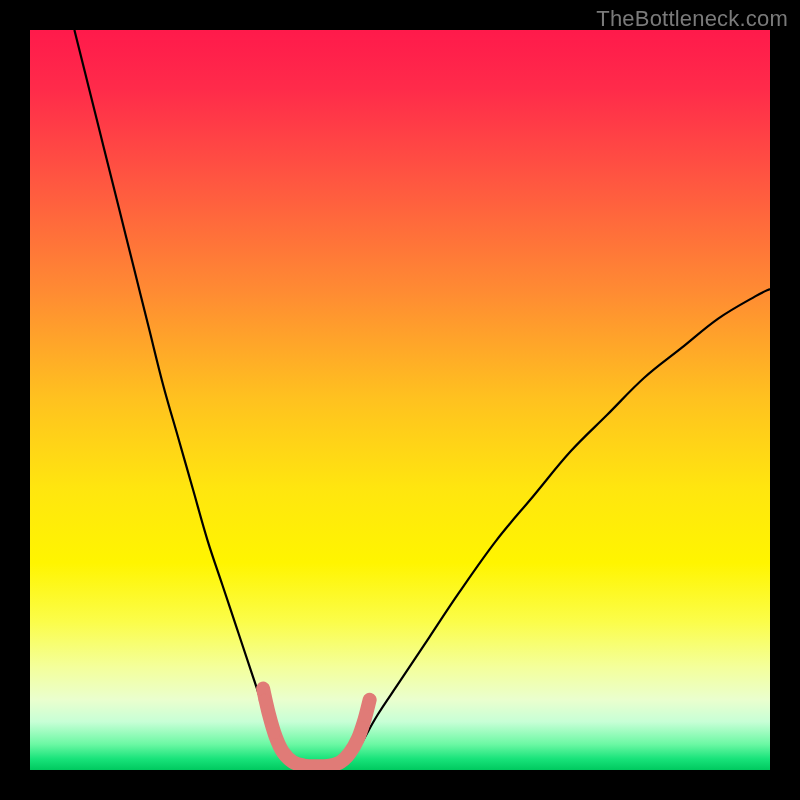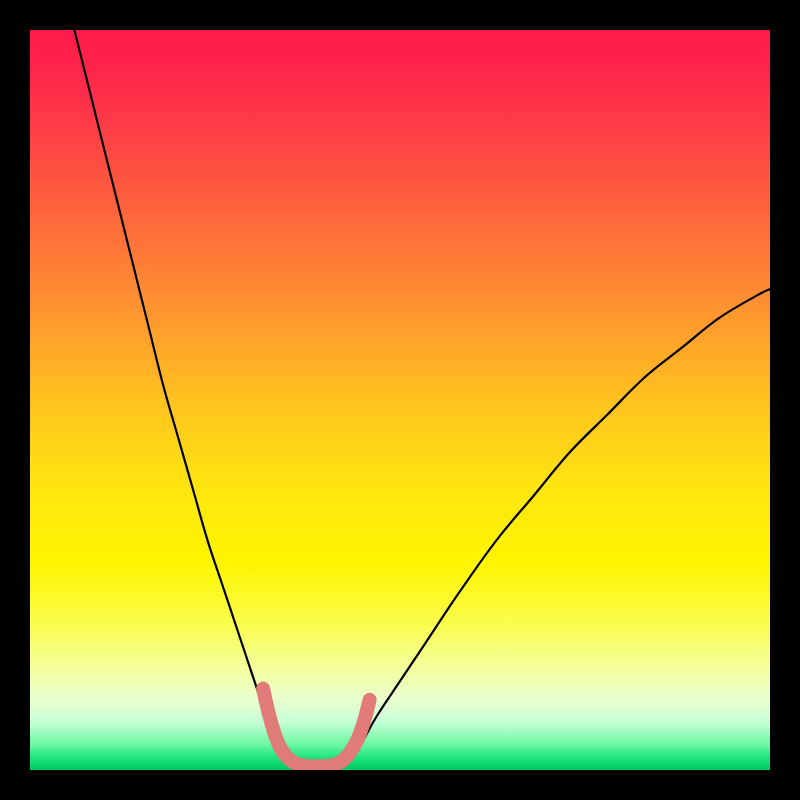--- a/index.html
+++ b/index.html
@@ -31,20 +31,21 @@
     color: #7a7a7a;
     font-size: 22px;
     font-weight: 500;
     letter-spacing: 0.2px;
   }
 </style>
 </head>
 <body>
 
 <div class="frame">
+  <div class="watermark">TheBottleneck.com</div>
   <svg class="plot" viewBox="0 0 740 740" preserveAspectRatio="none">
     <defs>
       <linearGradient id="bg-grad" x1="0" y1="0" x2="0" y2="1">
           <stop offset="0%" stop-color="#ff1a4b"></stop>
           <stop offset="8%" stop-color="#ff2b4a"></stop>
           <stop offset="20%" stop-color="#ff5541"></stop>
           <stop offset="35%" stop-color="#ff8a33"></stop>
           <stop offset="50%" stop-color="#ffc21f"></stop>
           <stop offset="62%" stop-color="#ffe60f"></stop>
           <stop offset="72%" stop-color="#fff500"></stop>

